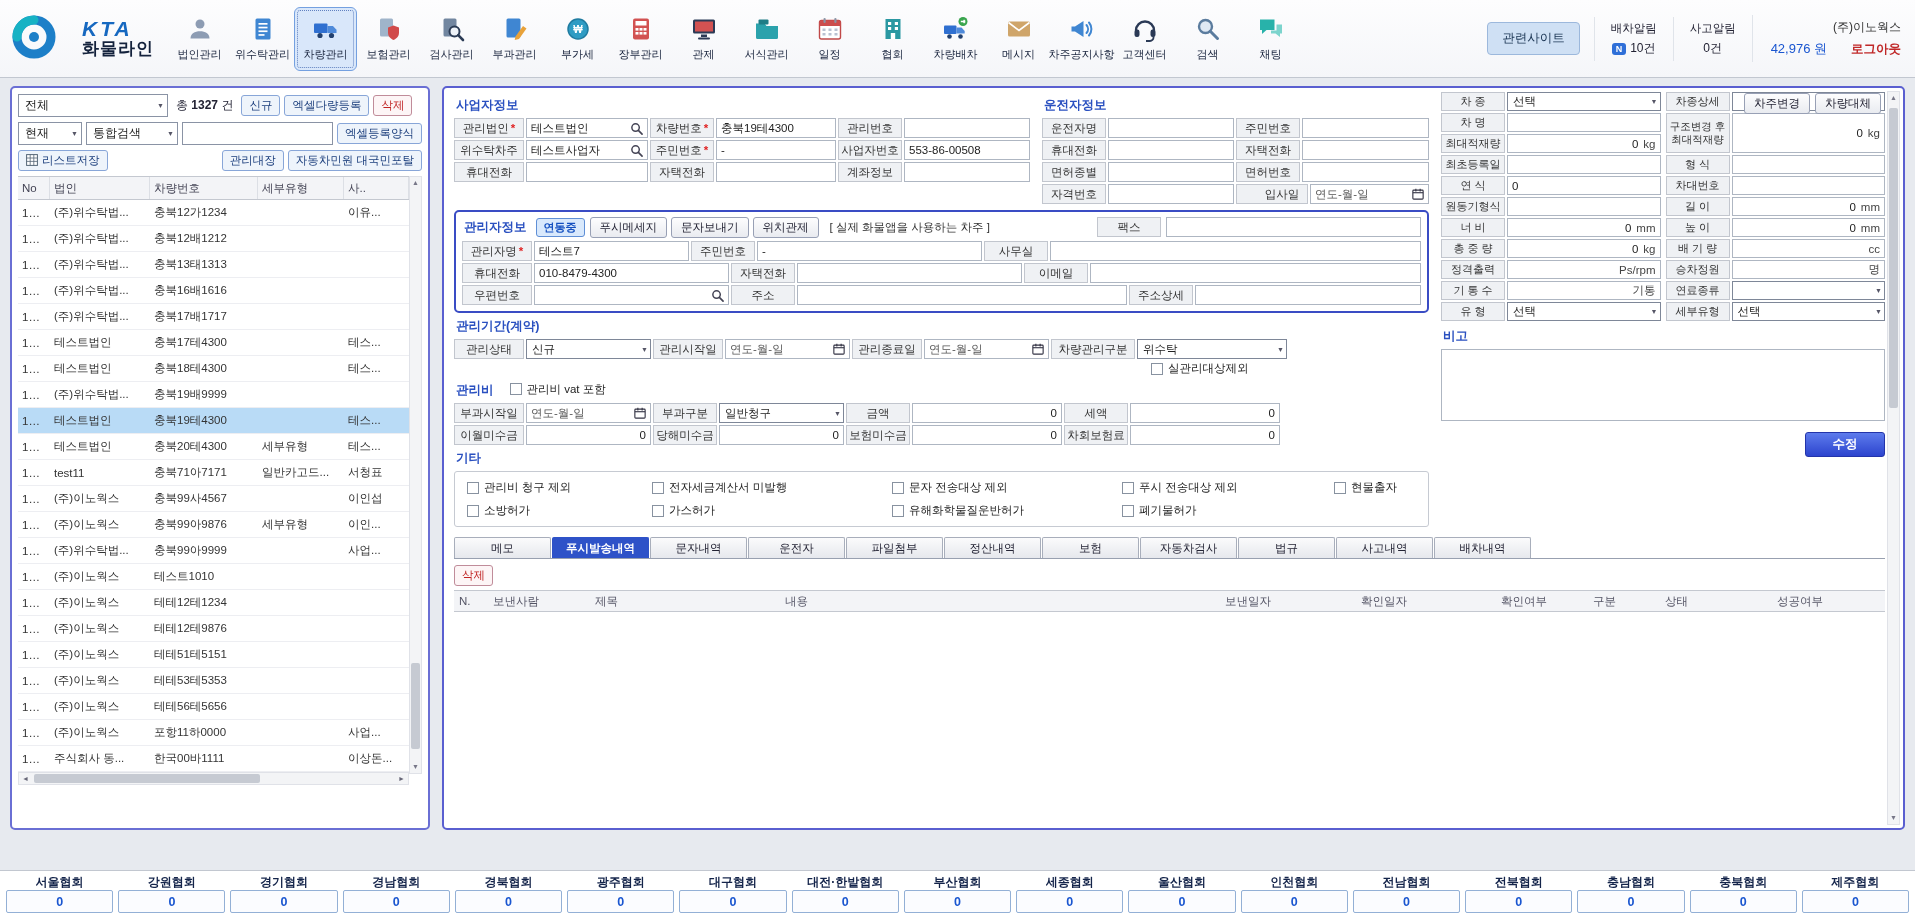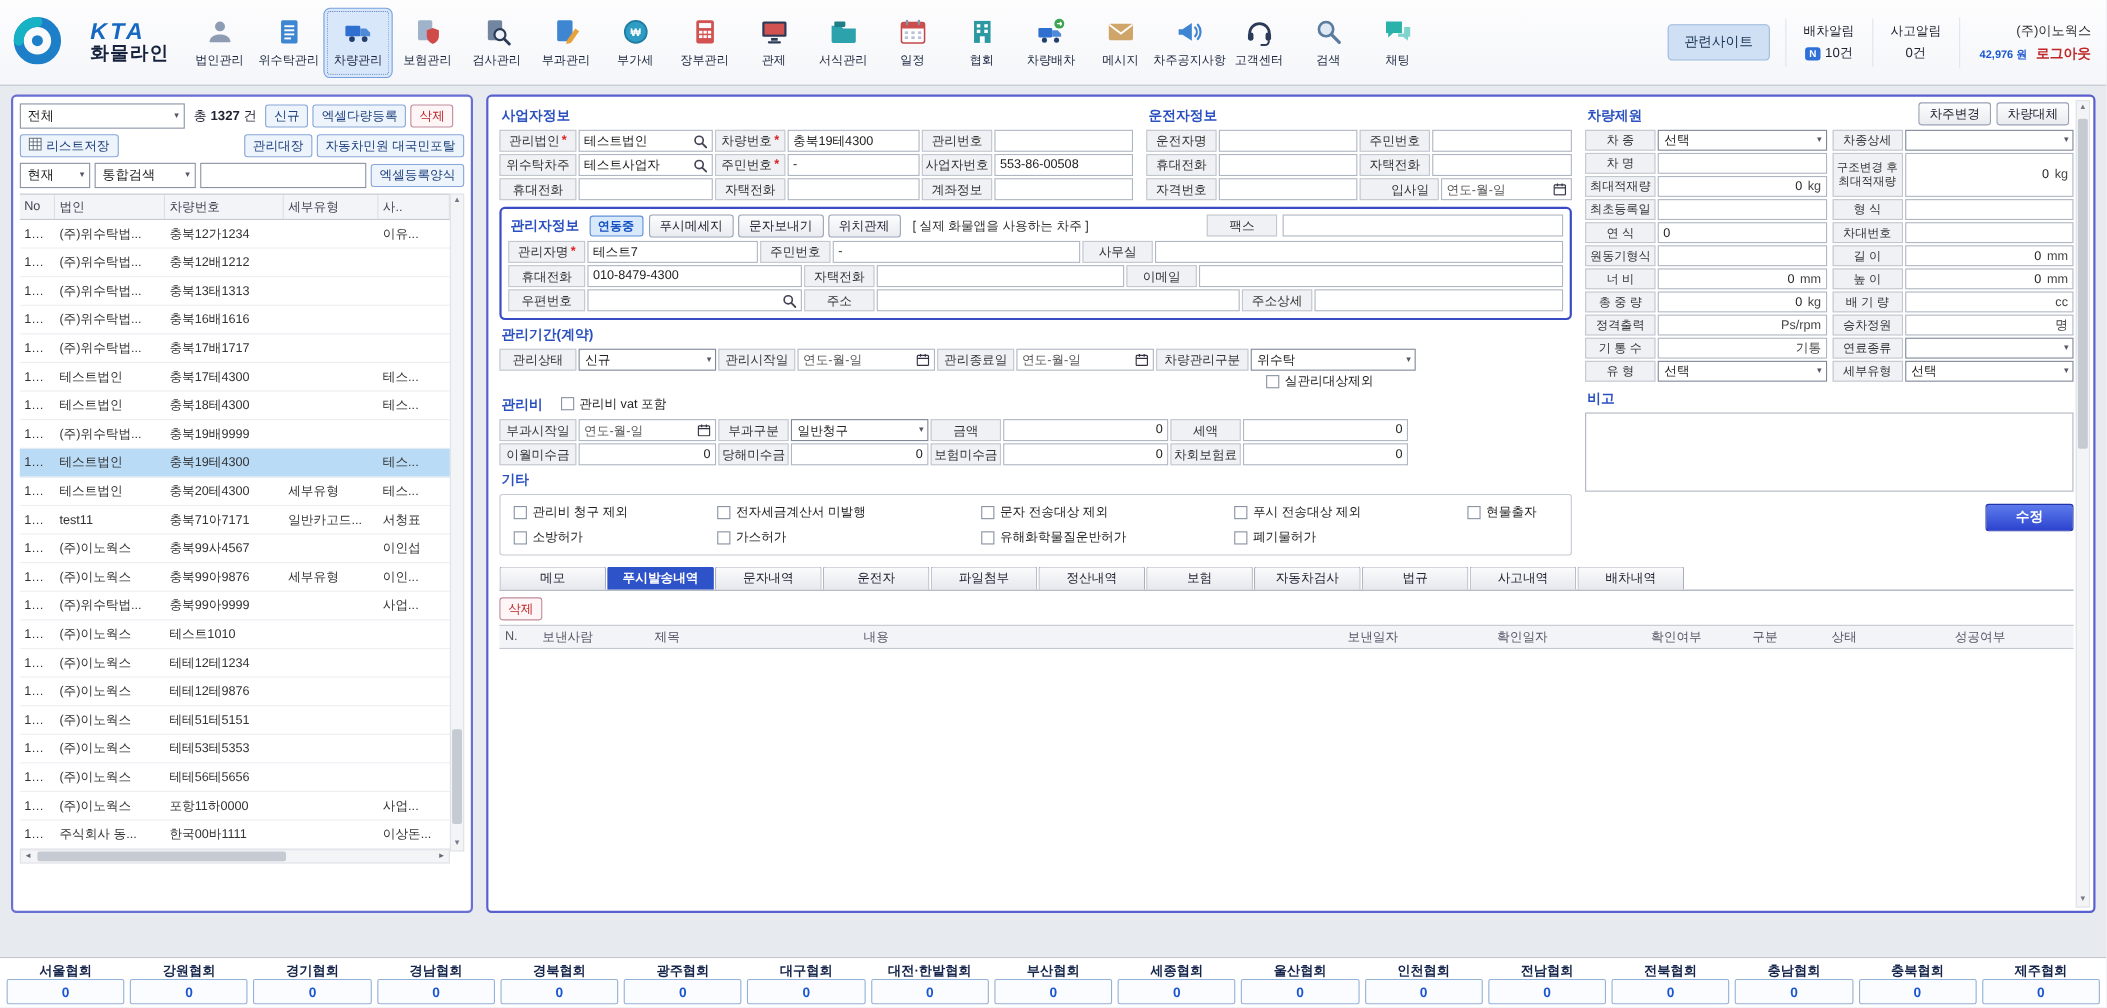--- a/index.html
+++ b/index.html
@@ -21,21 +21,21 @@
 .tb-label{font-size:11px;color:#18233c;white-space:nowrap}
 .tb-right{margin-left:auto;display:flex;align-items:center;height:100%}
 .related-btn{background:#cfe0f4;border:1px solid #9cb8dc;border-radius:4px;color:#16304f;font-size:12.5px;
   padding:7px 14px;margin-right:14px;cursor:pointer;font-family:inherit}
 .tb-alert{padding:4px 16px;text-align:center;border-left:1px solid #e0e4ea}
 .tb-alert-label{font-size:11.5px;color:#223;margin-bottom:4px;white-space:nowrap}
 .nbadge{background:#2f6fd8;color:#fff;font-size:9px;font-weight:bold;padding:1px 4px;border-radius:3px;margin-right:4px}
 .tb-alert-count{font-size:12px;color:#223}
 .tb-user{padding:4px 4px 4px 18px;border-left:1px solid #e0e4ea;text-align:right;white-space:nowrap}
 .user-company{font-size:12px;color:#333;margin-bottom:4px}
-.user-balance{color:#1a56d0;font-weight:bold;font-size:10px;margin-right:8px}
+.user-balance{color:#1a56d0;font-weight:normal;font-size:13px;margin-right:24px}
 .logout-btn{color:#c02828;font-weight:bold;font-size:12.5px;cursor:pointer}
 
 
 .workspace{display:flex;gap:12px;padding:8px 10px 0;height:752px;flex:0 0 auto}
 .left-panel{width:420px;flex:0 0 420px;background:#fff;border:2px solid #6a6fd4;border-radius:5px;padding:6px;
   display:flex;flex-direction:column;position:relative}
 .main-panel{flex:1;background:#fff;border:2px solid #5a5fd0;border-radius:5px;padding:4px 18px 6px 10px;
   position:relative;display:flex;flex-direction:column;min-width:0}
 
 
@@ -381,43 +381,43 @@
           <span class="selarrow">▼</span>
       </div>
       <div class="total">
         <span>총</span> <b>1327</b> <span>건</span>
       </div>
       <span class="chip">신규</span>
       <span class="chip">엑셀다량등록</span>
       <span class="chip red">삭제</span>
     </div>
     <div class="lp-row">
+      <div class="select" style="width:64px">
+        <span>현재</span>
+          <span class="selarrow">▼</span>
+      </div>
+      <div class="select" style="width:92px">
+        <span>통합검색</span>
+          <span class="selarrow">▼</span>
+      </div>
+      <div class="tinput"></div>
+      <span class="chip">엑셀등록양식</span>
+    </div>
+    <div class="lp-row">
       <span class="chip">
         <span id="grid-ic"><svg width="12" height="12" viewBox="0 0 12 12">
               <rect x="0.6" y="0.6" width="10.8" height="10.8" fill="#fff" stroke="#567"></rect>
               <path d="M0.6 4h10.8M0.6 7.4h10.8M4.2 0.6v10.8M7.8 0.6v10.8" stroke="#567" stroke-width="0.8" fill="none"></path>
             </svg></span>
         <span>리스트저장</span>
       </span>
       <span class="spacer"></span>
       <span class="chip">관리대장</span>
       <span class="chip">자동차민원 대국민포탈</span>
     </div>
-    <div class="lp-row">
-      <div class="select" style="width:64px">
-        <span>현재</span>
-          <span class="selarrow">▼</span>
-      </div>
-      <div class="select" style="width:92px">
-        <span>통합검색</span>
-          <span class="selarrow">▼</span>
-      </div>
-      <div class="tinput"></div>
-      <span class="chip">엑셀등록양식</span>
-    </div>
     <div class="list-wrap">
       <div class="lt-head" id="lt-head">
           <div class="lt-hcell" style="flex: 0 0 32px;">No</div>
           <div class="lt-hcell" style="flex: 0 0 100px;">법인</div>
           <div class="lt-hcell" style="flex: 0 0 108px;">차량번호</div>
           <div class="lt-hcell" style="flex: 0 0 86px;">세부유형</div>
           <div class="lt-hcell" style="flex: 1 1 0%;">사..</div>
         </div>
       <div class="lt-body" id="lt-body">
           <div class="lt-row">
@@ -696,20 +696,34 @@
                 </div>
                 <div class="frow">
                   <div class="flabel" style="width: 64px;">
                     <span>휴대전화</span>
                   </div>
                   <div class="finput" style="width: 126px;">
                     <span></span>
                   </div>
                   <div class="flabel" style="width: 64px;">
                     <span>자택전화</span>
+                  </div>
+                  <div class="finput" style="flex: 1 1 0%;">
+                    <span></span>
+                  </div>
+                </div>
+                <div class="frow">
+                  <div class="flabel" style="width: 64px;">
+                    <span>면허종별</span>
+                  </div>
+                  <div class="finput" style="width: 126px;">
+                    <span></span>
+                  </div>
+                  <div class="flabel" style="width: 64px;">
+                    <span>면허번호</span>
                   </div>
                   <div class="finput" style="flex: 1 1 0%;">
                     <span></span>
                   </div>
                 </div>
                 <div class="frow">
                   <div class="flabel" style="width: 64px;">
                     <span>자격번호</span>
                   </div>
                   <div class="finput" style="width: 126px;">
@@ -977,21 +991,20 @@
               <span>유해화학물질운반허가</span>
             </label>
             <label class="cb">
               <span class="cbbox"></span>
               <span>폐기물허가</span>
             </label>
           </div>
       </div>
 
       <div class="fa-right">
-        <div class="sect-title">차량제원</div>
         <div class="veh-cols">
           <div class="veh-col" id="veh-left">
               <div class="vrow">
                 <div class="flabel">
                   <span>차 종</span>
                 </div>
                 <div class="fselect vval">
                   <span>선택</span>
                   <span class="selarrow">▼</span>
                 </div>

